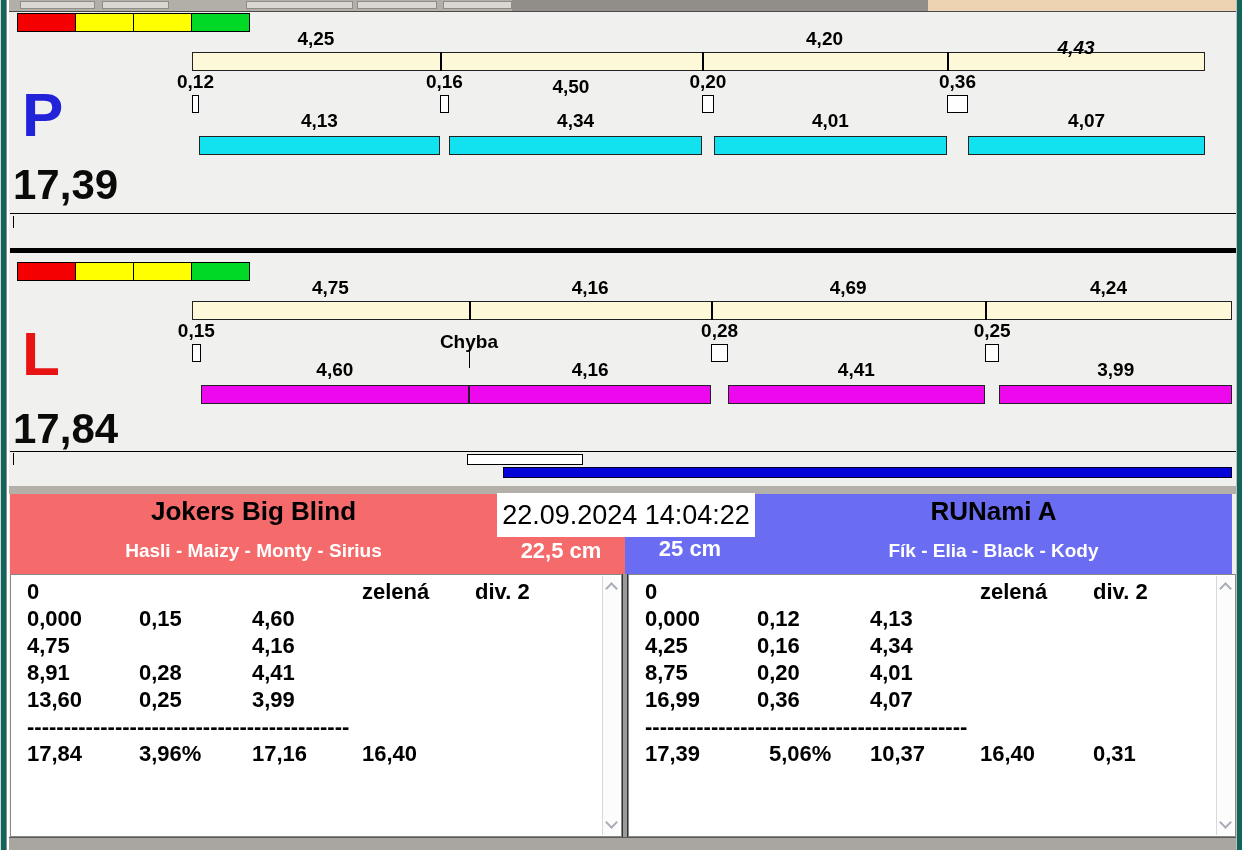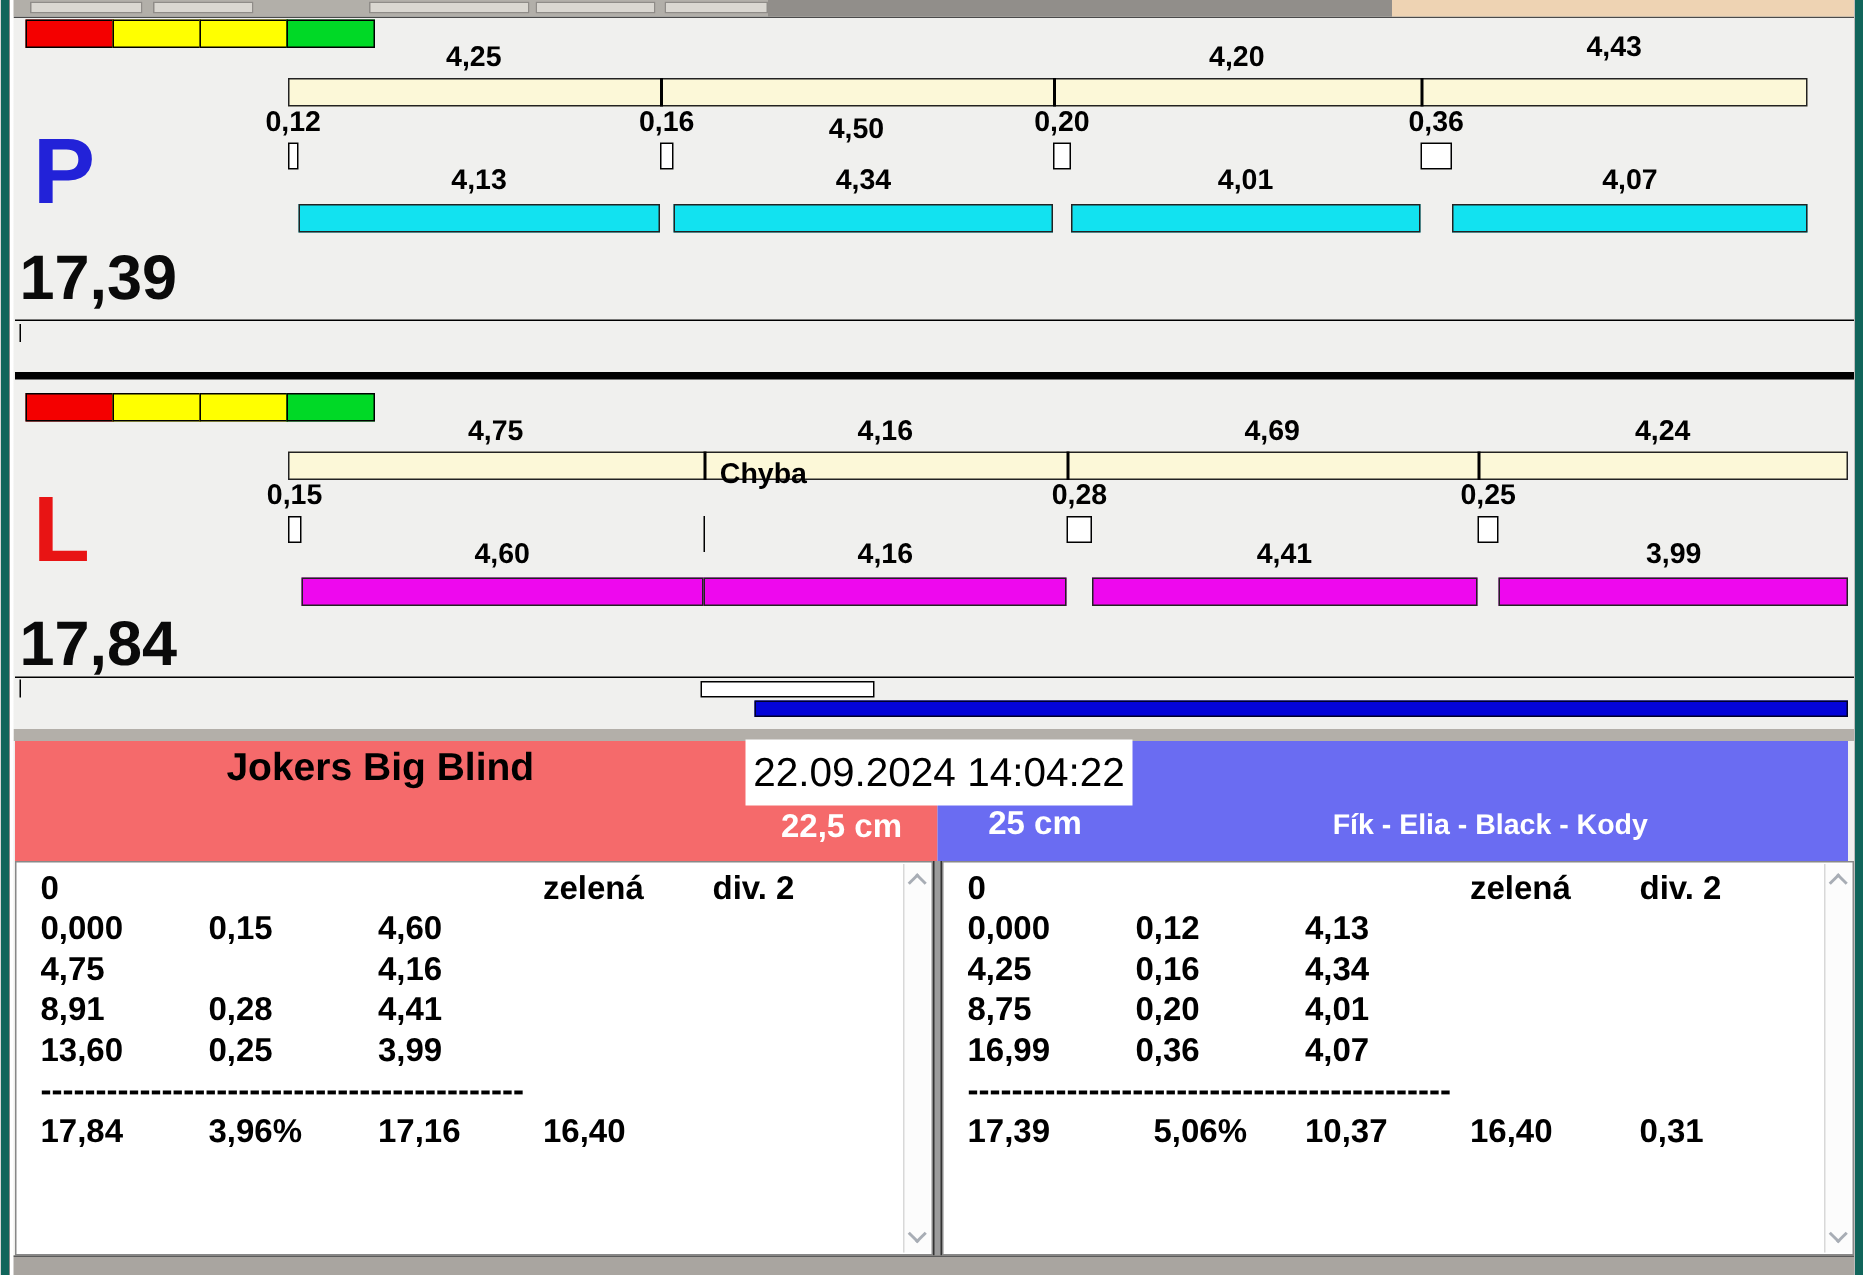--- a/index.html
+++ b/index.html
@@ -95,42 +95,42 @@
       <div class="lab" style="left: 570.95px; top: 29px; margin-top: 48px;">4,50</div>
       <div class="chbox" style="left: 439.775px; top: 95px; width: 9.328px;"></div>
       <div class="lab" style="left: 444.439px; top: 72px;">0,16</div>
       <div class="runbar" style="left: 449.103px; top: 136px; width: 253.022px; background: rgb(18, 226, 240);"></div>
       <div class="lab" style="left: 575.614px; top: 111px;">4,34</div>
       <div class="lab" style="left: 824.555px; top: 29px;">4,20</div>
       <div class="chbox" style="left: 702.125px; top: 95px; width: 11.66px;"></div>
       <div class="lab" style="left: 707.955px; top: 72px;">0,20</div>
       <div class="runbar" style="left: 713.785px; top: 136px; width: 233.2px; background: rgb(18, 226, 240);"></div>
       <div class="lab" style="left: 830.385px; top: 111px;">4,01</div>
-      <div class="lab" style="left: 1076.12px; top: 22px;">4,43</div>
+      <div class="lab" style="left: 1076.12px; top: 38px; font-style: italic;">4,43</div>
       <div class="chbox" style="left: 946.985px; top: 95px; width: 20.988px;"></div>
       <div class="lab" style="left: 957.479px; top: 72px;">0,36</div>
       <div class="runbar" style="left: 967.973px; top: 136px; width: 237.281px; background: rgb(18, 226, 240);"></div>
       <div class="lab" style="left: 1086.61px; top: 111px;">4,07</div>
       <div class="flag" style="left: 17px; top: 262px; background: rgb(244, 0, 0);"></div>
       <div class="flag" style="left: 75px; top: 262px; background: rgb(255, 255, 0);"></div>
       <div class="flag" style="left: 133px; top: 262px; background: rgb(255, 255, 0);"></div>
       <div class="flag" style="left: 191px; top: 262px; background: rgb(0, 217, 38);"></div>
       <div class="lane-letter" style="left: 22px; top: 323px; color: rgb(232, 20, 20);">L</div>
       <div class="lane-total" style="left: 13px; top: 408px;">17,84</div>
       <div class="cream" style="left: 192px; top: 301px; width: 1040.07px;"></div>
       <div class="creamdiv" style="left: 468.925px; top: 301px;"></div>
       <div class="creamdiv" style="left: 711.453px; top: 301px;"></div>
       <div class="creamdiv" style="left: 984.88px; top: 301px;"></div>
       <div class="lab" style="left: 330.462px; top: 278px;">4,75</div>
       <div class="chbox" style="left: 192px; top: 344px; width: 8.745px;"></div>
       <div class="lab" style="left: 196.373px; top: 321px;">0,15</div>
       <div class="runbar" style="left: 200.745px; top: 385px; width: 268.18px; background: rgb(238, 8, 238);"></div>
       <div class="lab" style="left: 334.835px; top: 360px;">4,60</div>
       <div class="lab" style="left: 590.189px; top: 278px;">4,16</div>
-      <div class="lab" style="left: 468.925px; top: 307px; margin-left: 40px;">Chyba</div>
+      <div class="lab" style="left: 468.925px; top: 332px;">Chyba</div>
       <div class="chline" style="left: 468.925px; top: 344px;"></div>
       <div class="runbar" style="left: 468.925px; top: 385px; width: 242.528px; background: rgb(238, 8, 238);"></div>
       <div class="lab" style="left: 590.189px; top: 360px;">4,16</div>
       <div class="lab" style="left: 848.167px; top: 278px;">4,69</div>
       <div class="chbox" style="left: 711.453px; top: 344px; width: 16.324px;"></div>
       <div class="lab" style="left: 719.615px; top: 321px;">0,28</div>
       <div class="runbar" style="left: 727.777px; top: 385px; width: 257.103px; background: rgb(238, 8, 238);"></div>
       <div class="lab" style="left: 856.328px; top: 360px;">4,41</div>
       <div class="lab" style="left: 1108.48px; top: 278px;">4,24</div>
       <div class="chbox" style="left: 984.88px; top: 344px; width: 14.575px;"></div>
@@ -139,20 +139,22 @@
       <div class="lab" style="left: 1115.76px; top: 360px;">3,99</div>
     </div>
 
   <div class="abs white-rect"></div>
   <div class="abs blue-bar"></div>
   <div class="abs gray-divider"></div>
 
   <div class="team-header" id="header-0" style="left: 10px; width: 615px; background: rgb(245, 106, 107);"></div>
   <div class="team-header" id="header-1" style="left: 625px; width: 607px; background: rgb(106, 108, 242);"></div>
   <div class="team-title" style="left:10px;width:487px;">Jokers Big Blind</div>
+  <div class="team-title" style="left:755px;width:477px;">RUNami A</div>
+  <div class="team-dogs" style="left:10px;width:487px;">Hasli - Maizy - Monty - Sirius</div>
   <div class="team-dogs" style="left:755px;width:477px;">Fík - Elia - Black - Kody</div>
   <div class="height-label" style="left:497px;top:538px;width:128px;">22,5 cm</div>
   <div class="height-label" style="left:625px;top:536px;width:130px;">25 cm</div>
   <div class="abs timestamp">22.09.2024 14:04:22</div>
 
   <div class="table-panel" id="table-0" style="left:10px;width:612px;">
     <div class="vscroll">
       <div class="chev up"></div>
       <div class="chev down"></div>
     </div>

